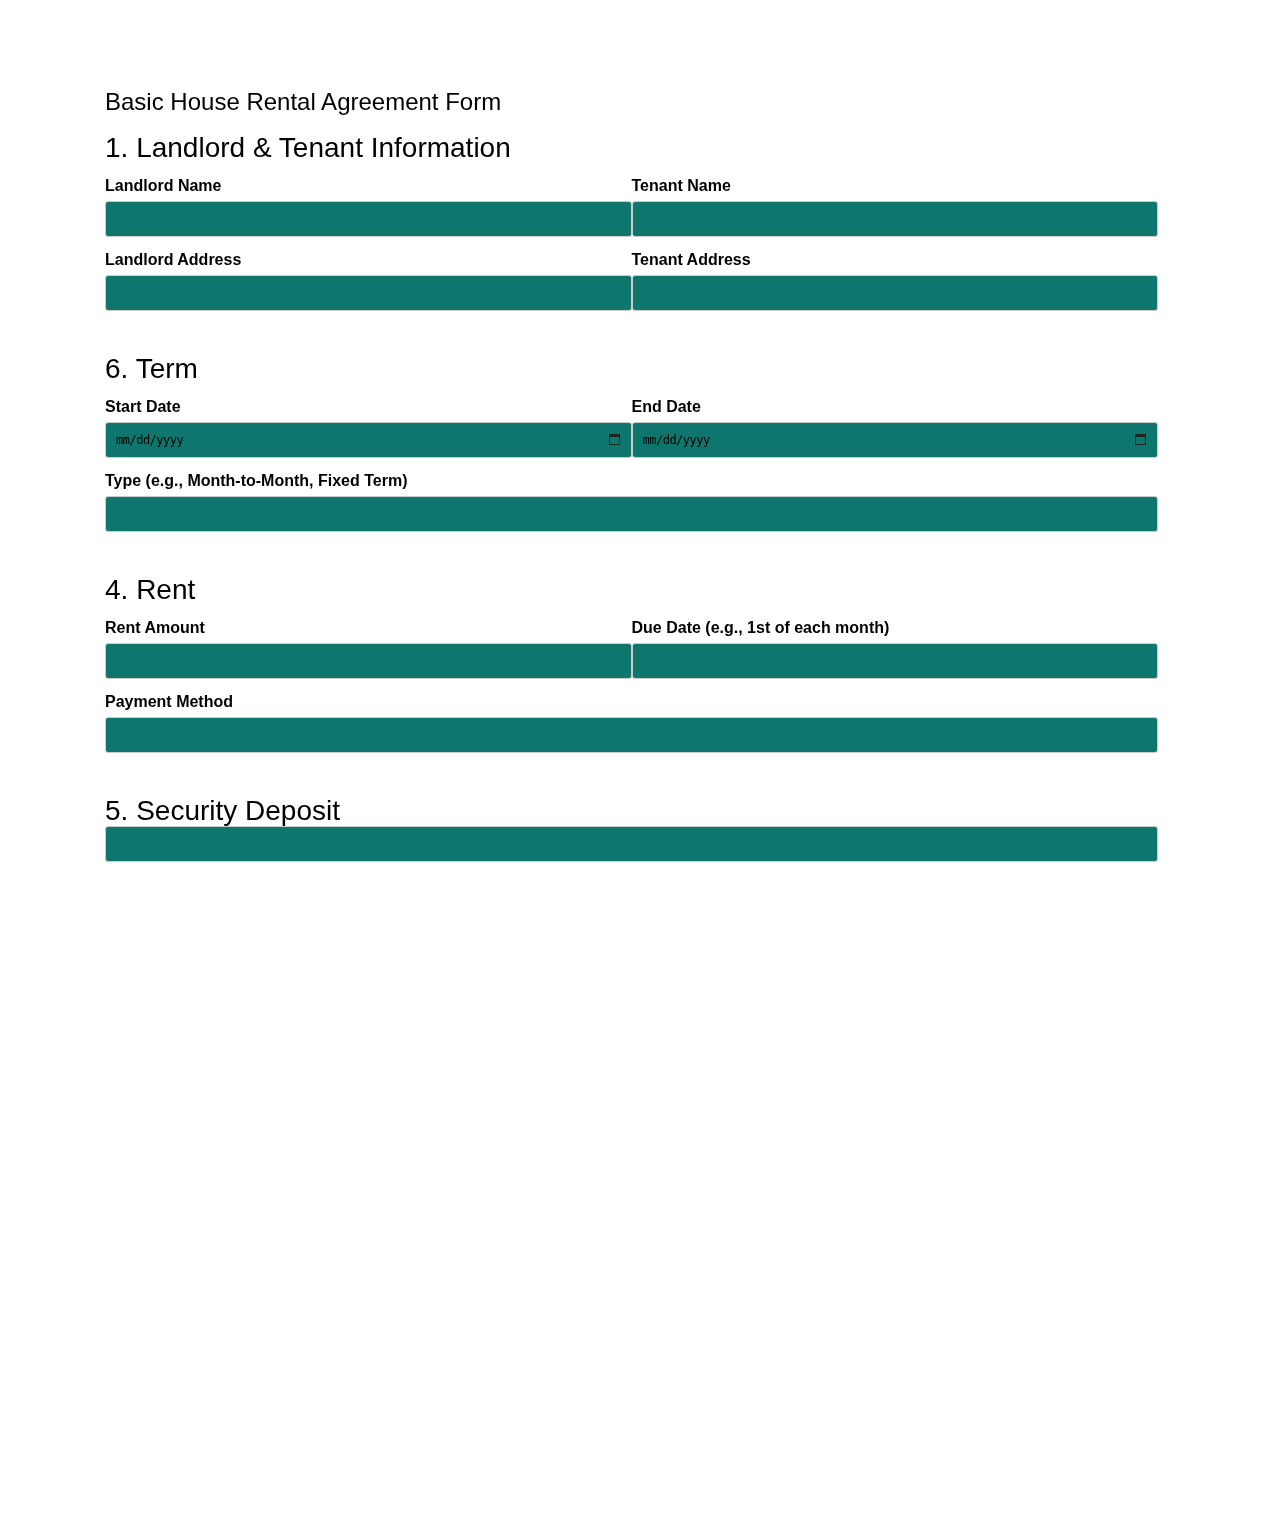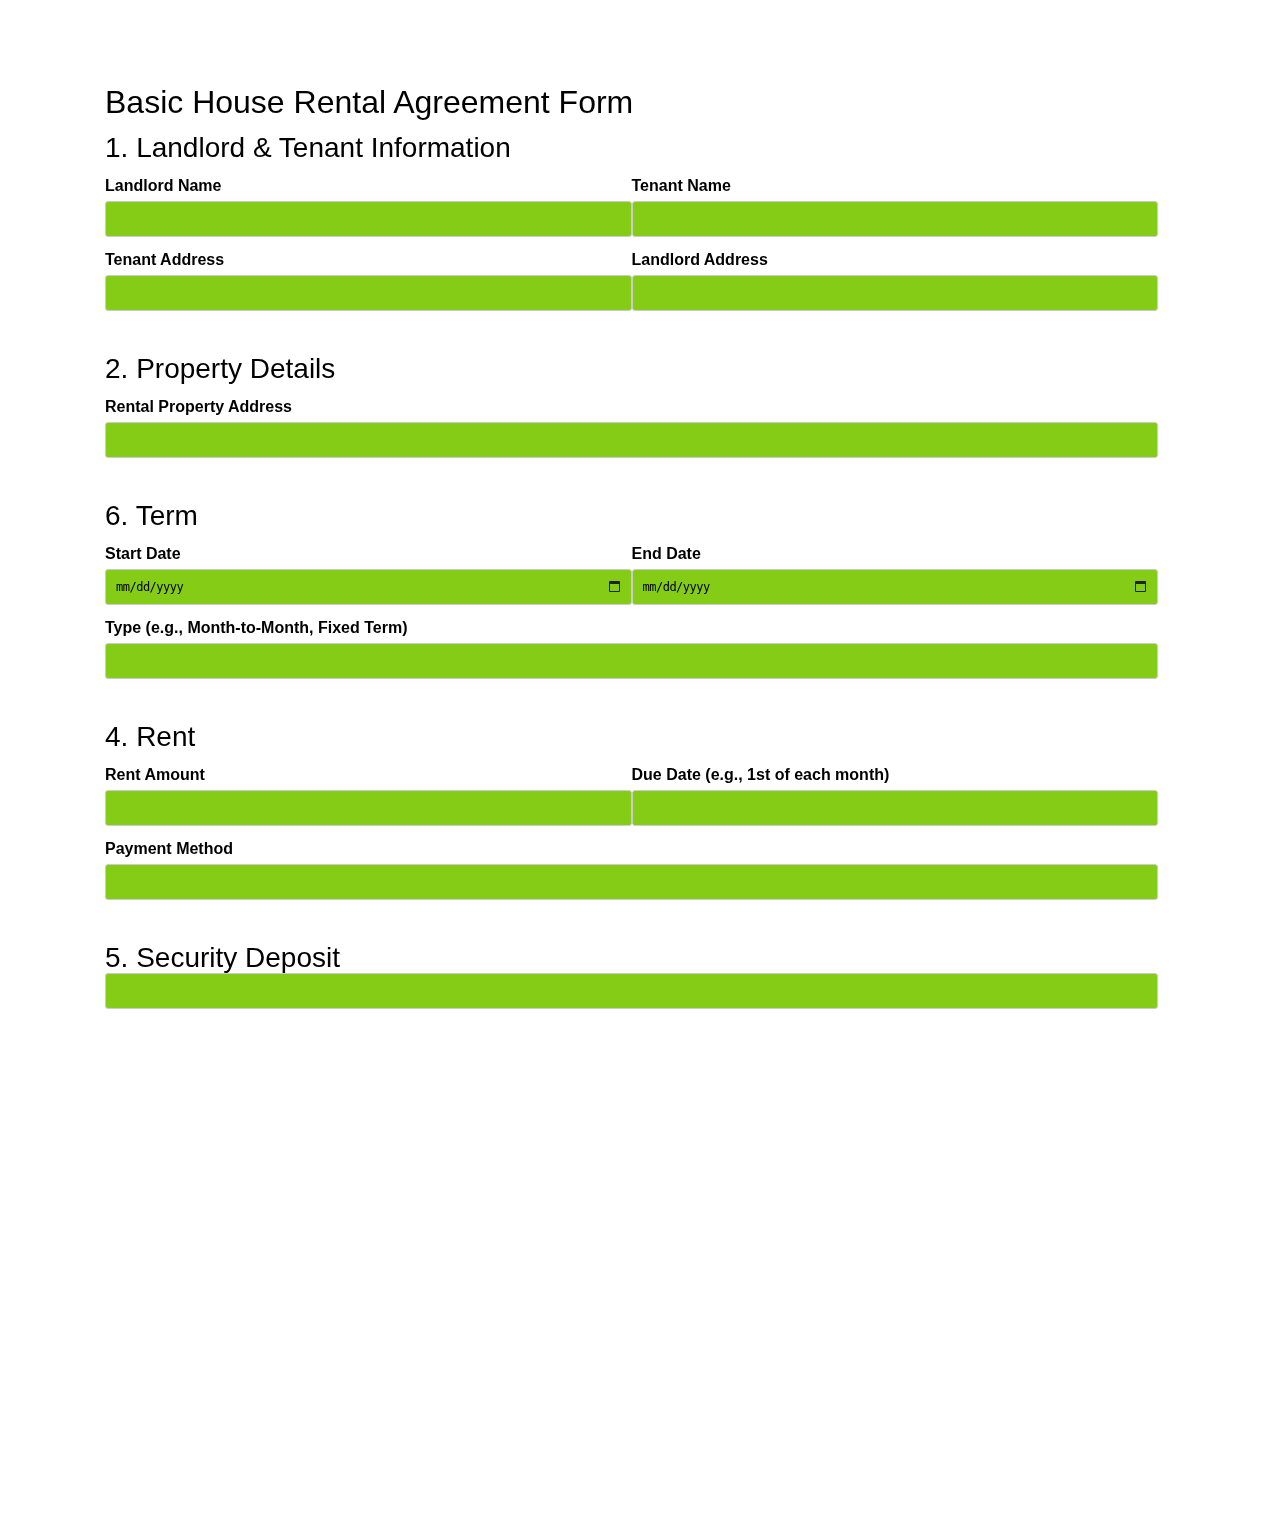--- a/index.html
+++ b/index.html
@@ -1,28 +1,28 @@
 <!DOCTYPE html>
 <html><head>
 <meta charset="utf-8">
 <style>
   html, body { margin: 0; padding: 0; background: #ffffff; }
   body { width: 1263px; height: 1516px; font-family: "Liberation Sans", sans-serif; color: #000; position: relative; }
   .container { position: absolute; left: 105px; top: 82px; width: 1053px; }
-  h1 { font-size: 32px; font-weight: normal; margin: 0; line-height: 40px; }
+  h1 { font-size: 24px; font-weight: normal; margin: 0; line-height: 40px; }
   h2 { font-size: 28px; font-weight: normal; margin: 0; line-height: 30px; }
   .section { margin-top: 0; }
   .section h2 { margin-top: 11px; }
   .section + .section h2 { margin-top: 43px; }
   .row { display: flex; }
   .field { flex: 1; display: flex; flex-direction: column; }
   label { font-weight: bold; font-size: 16px; line-height: 20px; margin-top: 13px; margin-bottom: 5px; display: block; }
   .input {
     box-sizing: border-box; height: 36px; width: 100%;
-    border: 1px solid #cccccc; border-radius: 3px; background: #84cc16;
+    border: 1px solid #cccccc; border-radius: 3px; background: #0f766e;
     position: relative;
     text-align: right;
   }
   .date-input { display: flex; align-items: center; padding-left: 10px; }
   .date-text { font-family: "DejaVu Sans Mono", monospace; font-size: 12px; color: #000; letter-spacing: -0.5px; }
   .cal-icon { position: absolute; right: 11px; top: 11px; width: 11px; height: 11px; box-sizing: border-box; border: 1.5px solid #222; border-top-width: 3px; border-radius: 1px; }
   .textarea { height: 78px; }
   .resize-icon { position: absolute; right: 2px; bottom: 2px; width: 9px; height: 9px;
     background: linear-gradient(135deg, transparent 0 45%, #888 45% 52%, transparent 52% 70%, #888 70% 77%, transparent 77%); }
 </style>
@@ -39,35 +39,30 @@
         <label>Landlord Name</label>
         <div class="input"></div>
       </div>
       <div class="field">
         <label>Tenant Name</label>
         <div class="input"></div>
       </div>
     </div>
     <div class="row">
       <div class="field">
-        <label>Tenant Address</label>
+        <label>Landlord Address</label>
         <div class="input"></div>
       </div>
       <div class="field">
-        <label>Landlord Address</label>
+        <label>Tenant Address</label>
         <div class="input"></div>
       </div>
     </div>
   </div>
 
-  <div class="section">
-    <h2>2. Property Details</h2>
-    <label>Rental Property Address</label>
-    <div class="input"></div>
-  </div>
 
   <div class="section">
     <h2>6. Term</h2>
     <div class="row">
       <div class="field">
         <label>Start Date</label>
         <div class="input date-input">
           <span class="date-text">mm/dd/yyyy</span>
           <span class="cal-icon"></span>
         </div>

